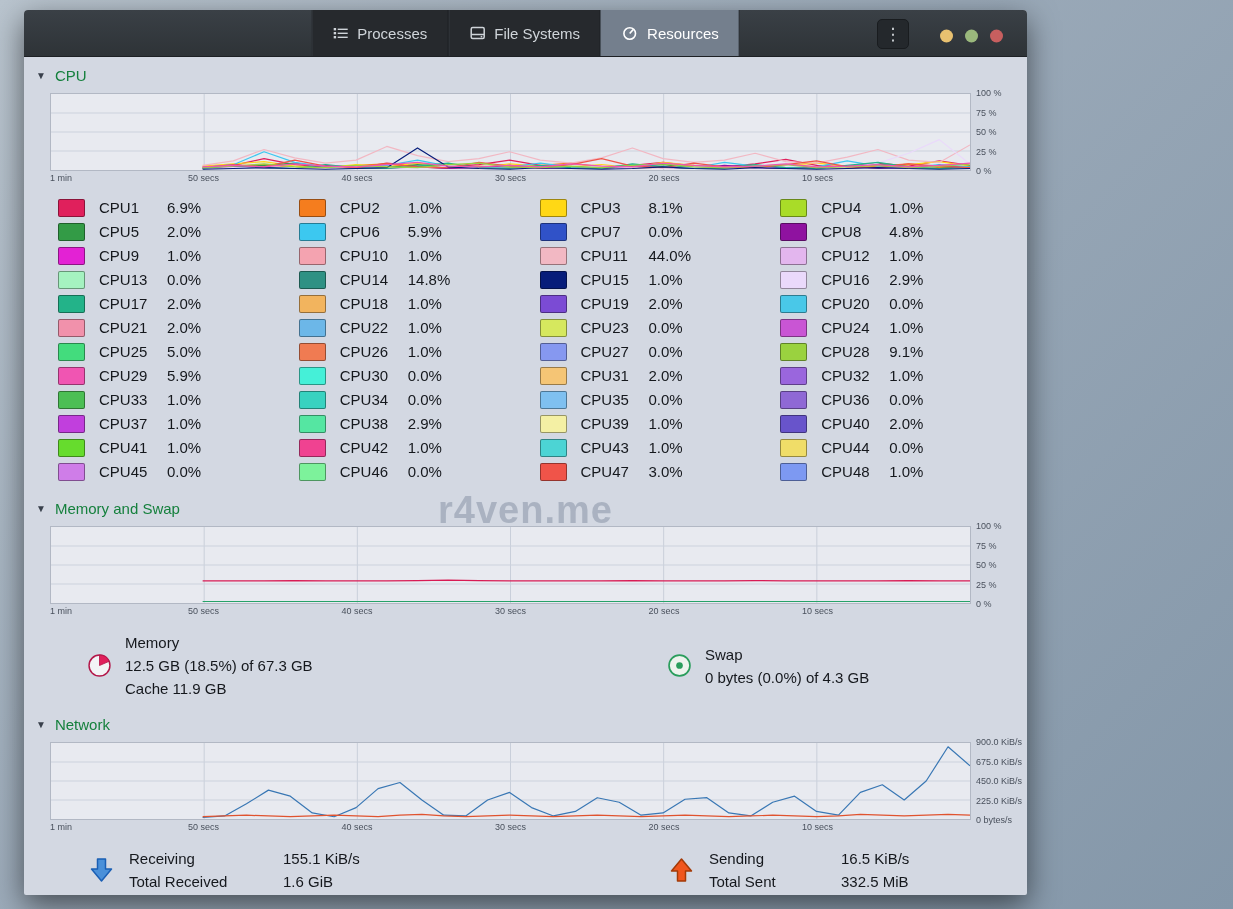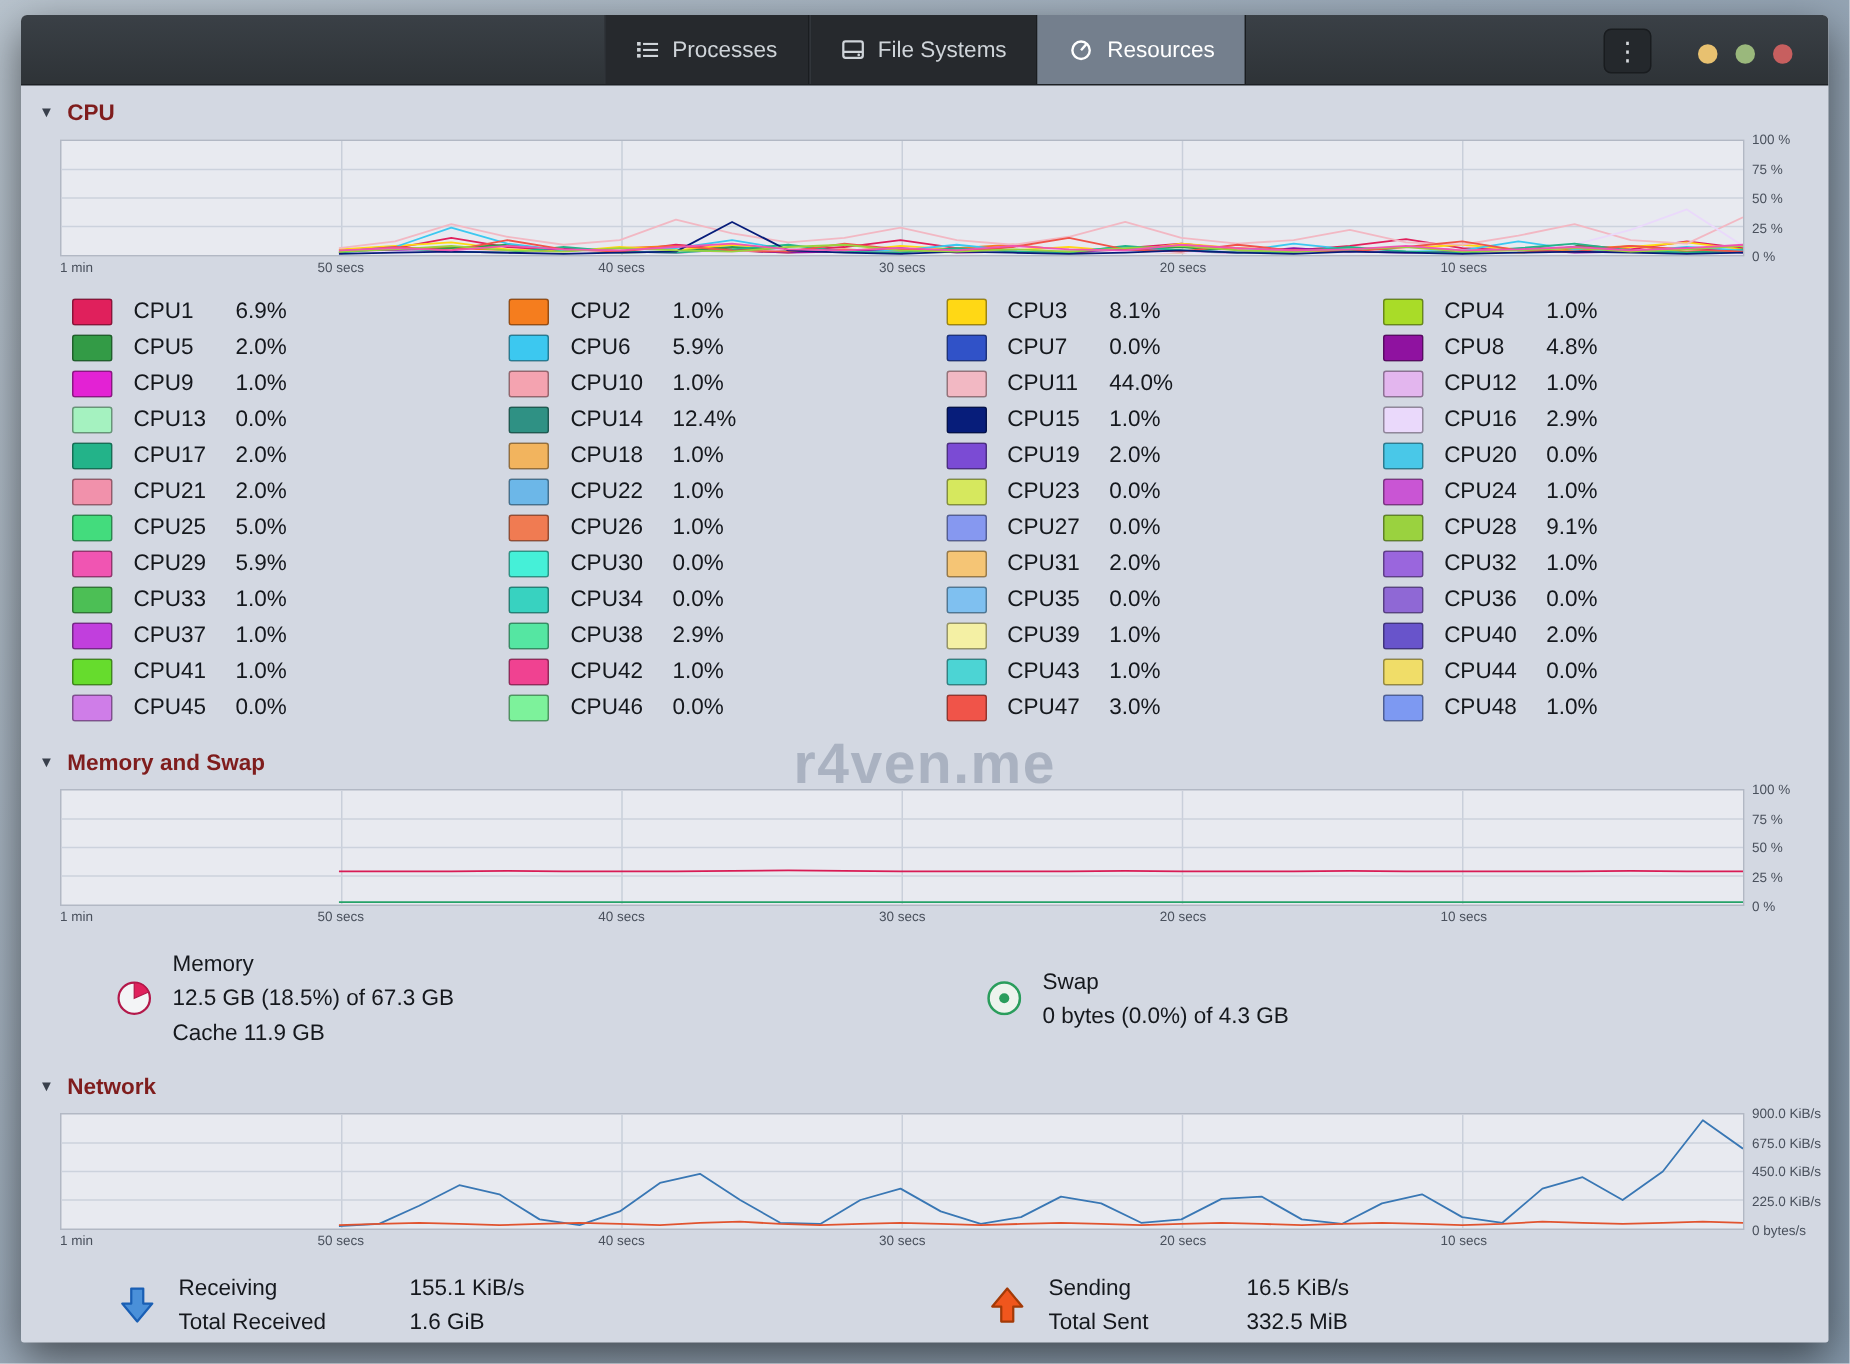--- a/index.html
+++ b/index.html
@@ -2,21 +2,21 @@
 <html><head>
 <meta charset="utf-8">
 <style>
   html,body{margin:0;padding:0;}
   body{
     width:1233px;height:909px;position:relative;overflow:hidden;
     font-family:"Liberation Sans", sans-serif;
     background:linear-gradient(135deg,#b9c4ce 0%,#9aa9b8 45%,#8497a9 100%);
   }
   .window{
-    position:absolute;left:14px;top:10px;width:1205px;height:885px;
+    position:absolute;left:24px;top:10px;width:1003px;height:885px;
     background:#d3d8e2;border-radius:4px 4px 2px 2px;overflow:hidden;
     box-shadow:0 10px 30px rgba(0,0,0,0.55);
     display:flex;flex-direction:column;
   }
   
   .headerbar{
     height:46px;flex-shrink:0;position:relative;
     background:linear-gradient(#3a4046,#2e3337);
     border-bottom:1px solid #1d2024;
   }
@@ -47,21 +47,21 @@
   .watermark{
     position:absolute;left:50%;top:432px;transform:translateX(-50%);
     font-size:38px;font-weight:700;letter-spacing:1px;
     color:rgba(136,148,165,0.55);z-index:1;pointer-events:none;white-space:nowrap;
   }
   .section-header{
     display:flex;align-items:center;gap:9px;
     padding:10px 0 7px 12px;cursor:pointer;position:relative;z-index:2;
   }
   .disclosure{font-size:10px;color:#39404c;line-height:1;}
-  .section-title{font-weight:700;font-size:15px;color:#7f1d1d;}
+  .section-title{font-weight:400;font-size:15px;color:#15803d;}
   
   .chart-wrap{position:relative;margin:2px 56px 0 26px;height:78px;z-index:2;}
   .chart-frame{position:absolute;inset:0;background:#e8eaf0;border:1px solid #b2b8c4;}
   svg.chart{position:absolute;inset:0;width:100%;height:100%;display:block;}
   .y-labels{position:absolute;left:100%;top:0;bottom:0;width:54px;}
   .y-label{
     position:absolute;left:5px;transform:translateY(-50%);
     font-size:9px;color:#49505c;white-space:nowrap;
   }
   .x-labels{position:relative;margin:2px 56px 0 26px;height:13px;z-index:2;}
@@ -257,21 +257,21 @@
           <span class="legend-value">1.0%</span>
         </div>
         <div class="legend-item">
           <span class="swatch" style="background: rgb(165, 242, 192);"></span>
           <span class="legend-name">CPU13</span>
           <span class="legend-value">0.0%</span>
         </div>
         <div class="legend-item">
           <span class="swatch" style="background: rgb(47, 145, 132);"></span>
           <span class="legend-name">CPU14</span>
-          <span class="legend-value">12.4%</span>
+          <span class="legend-value">14.8%</span>
         </div>
         <div class="legend-item">
           <span class="swatch" style="background: rgb(7, 29, 122);"></span>
           <span class="legend-name">CPU15</span>
           <span class="legend-value">1.0%</span>
         </div>
         <div class="legend-item">
           <span class="swatch" style="background: rgb(234, 217, 251);"></span>
           <span class="legend-name">CPU16</span>
           <span class="legend-value">2.9%</span>

